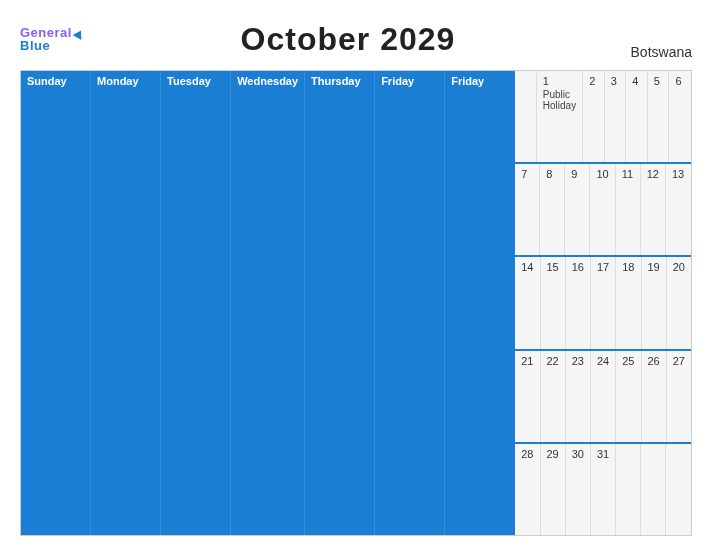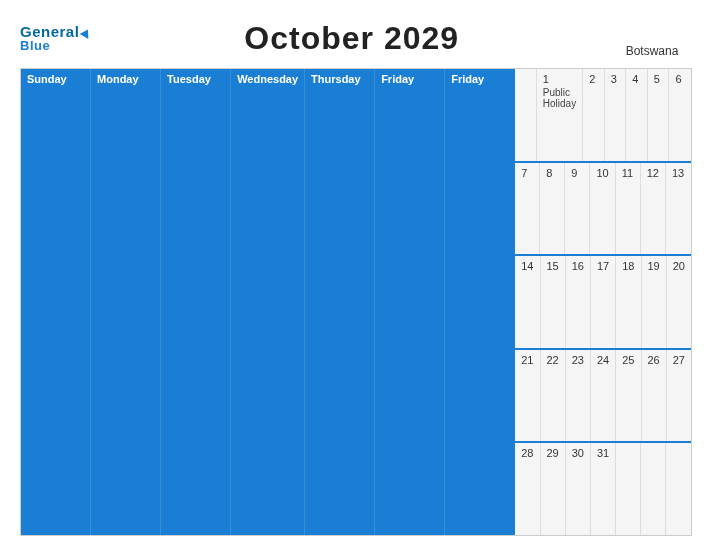--- a/index.html
+++ b/index.html
@@ -23,23 +23,23 @@
       align-items: center;
       justify-content: space-between;
       margin-bottom: 10px;
     }
     .logo {
       display: flex;
       flex-direction: column;
       line-height: 1;
     }
     .logo-top {
-      font-size: 15px;
-      font-weight: bold;
-      color: #0369a1;
+      font-size: 13px;
+      font-weight: bold;
+      color: #8b5cf6;
       letter-spacing: 0.5px;
       text-align: right;
     }
     .logo-top span {
       color: #1a7fd4;
     }
     .logo-bottom {
       font-size: 13px;
       font-weight: bold;
       color: #1a7fd4;
@@ -58,23 +58,23 @@
     }
     .title {
       font-size: 32px;
       font-weight: bold;
       color: #222;
       letter-spacing: 1px;
       text-align: center;
       flex: 1;
     }
     .country {
-      font-size: 12px;
+      font-size: 14px;
       color: #333;
-      text-align: center;
+      text-align: right;
       min-width: 80px;
       margin-top: 26px;
     }
     
     .calendar {
       flex: 1;
       display: flex;
       flex-direction: row;
       border: 1px solid #ccc;
     }

